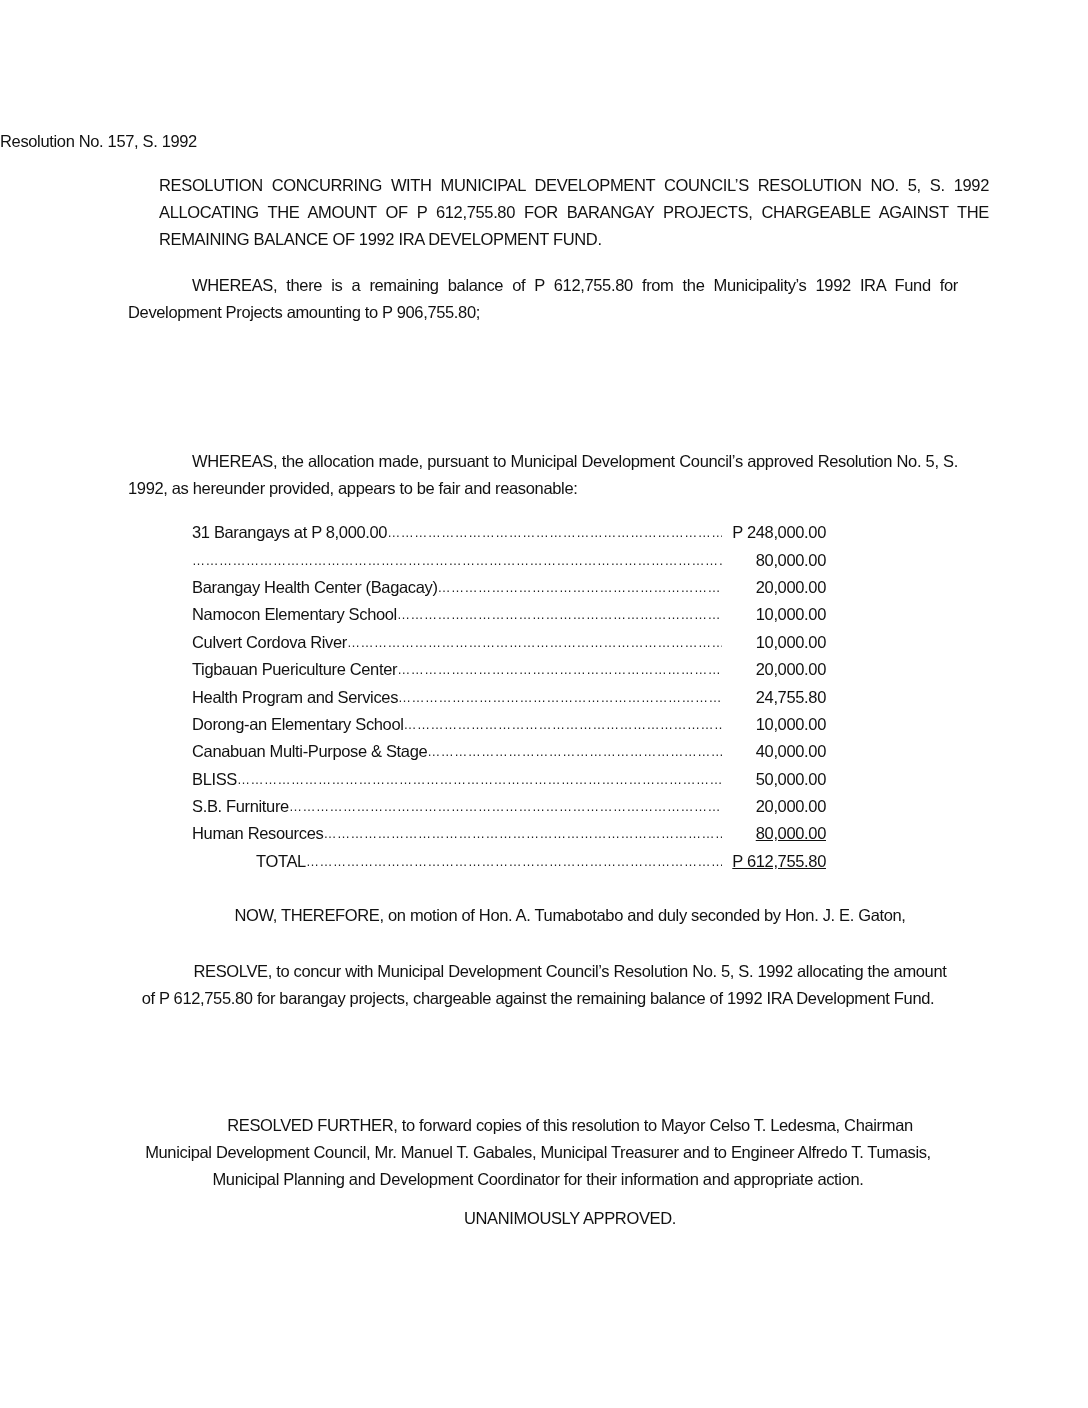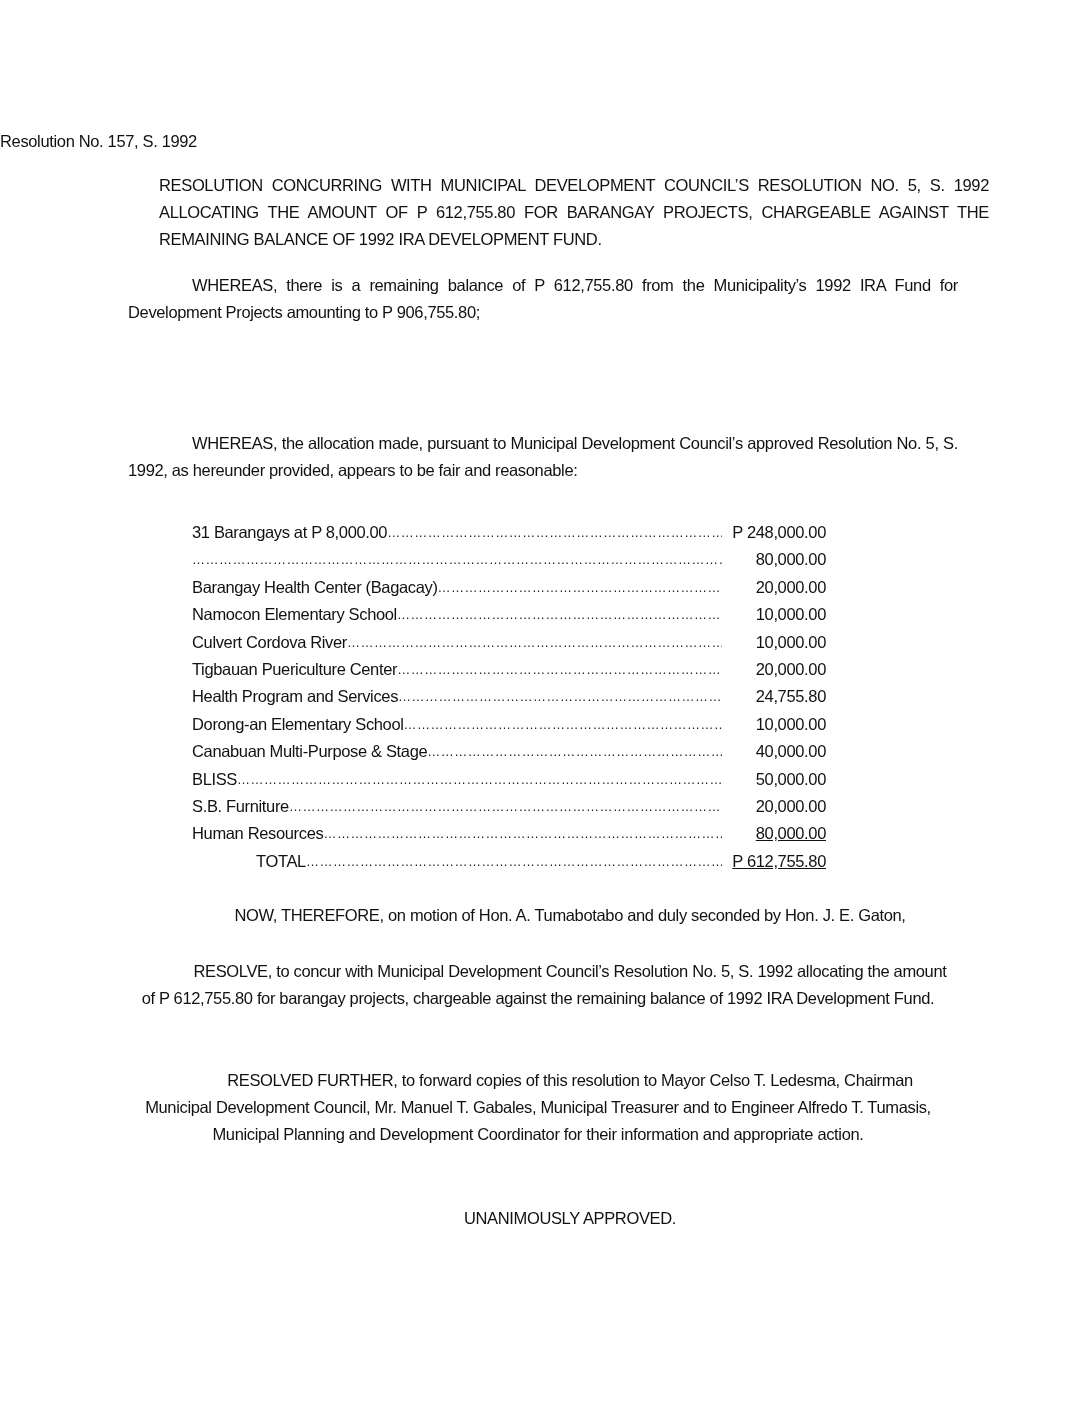--- a/index.html
+++ b/index.html
@@ -20,41 +20,41 @@
     }
     .para {
       position: absolute; left: 128px; width: 830px;
       text-align: justify;
     }
     .para.ragged { text-align: center; width: 820px; }
     .indent { text-indent: 64px; }
     .upper-block { top: 172px; margin-left: 31px; }
     .p1 { top: 272px; }
     .p2 { top: 345px; }
-    .p3 { top: 430px; }
+    .p3 { top: 448px; }
     .alloc {
       position: absolute; left: 192px; top: 519px; width: 634px;
     }
     .alloc-row {
-      display: flex; align-items: flex-start; height: 27.4px;
+      display: flex; align-items: center; height: 27.4px;
       white-space: nowrap; overflow: hidden;
     }
     .alloc-label { flex: 0 0 auto; }
     .alloc-dots {
       flex: 1 1 auto; overflow: hidden; white-space: nowrap;
       letter-spacing: 0.5px; color: #222; font-size: 13px;
     }
     .alloc-amount {
       flex: 0 0 auto; text-align: right; min-width: 100px; padding-left: 4px;
     }
     .alloc-amount.underline span { text-decoration: underline; }
     .alloc-row.total .alloc-label { padding-left: 64px; }
     .p4 { top: 902px; }
     .p5 { top: 958px; }
-    .p6 { top: 1067px; }
+    .p6 { top: 1112px; }
     .p7 { top: 1205px; }
   </style>
 </head>
 <body>
 
 <div class="page">
 
   <div class="text title">Resolution No. 157, S. 1992</div>
 
   <div class="text para upper-block">RESOLUTION CONCURRING WITH MUNICIPAL DEVELOPMENT COUNCIL’S RESOLUTION NO. 5, S. 1992 ALLOCATING THE AMOUNT OF P 612,755.80 FOR BARANGAY PROJECTS, CHARGEABLE AGAINST THE REMAINING BALANCE OF 1992 IRA DEVELOPMENT FUND.</div>

